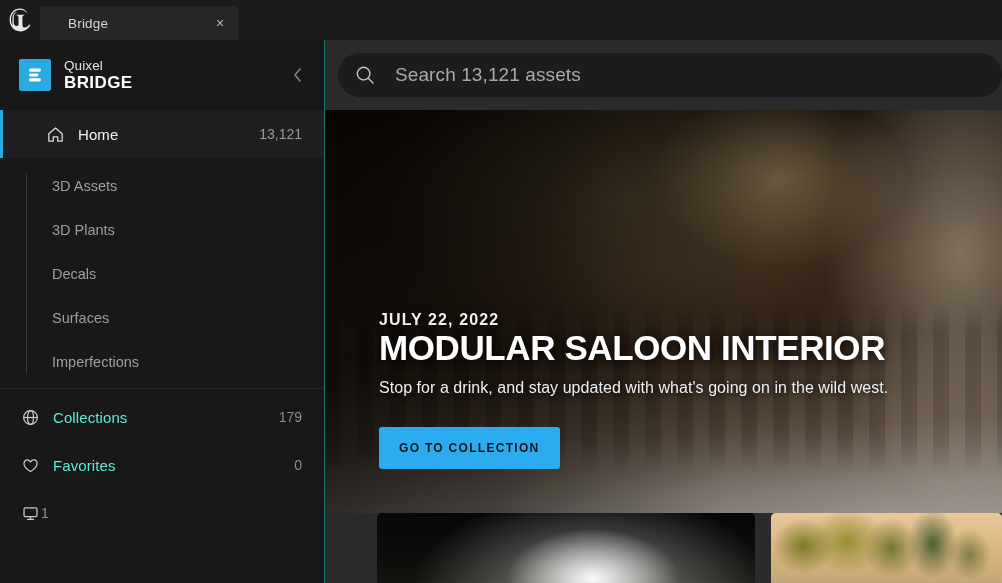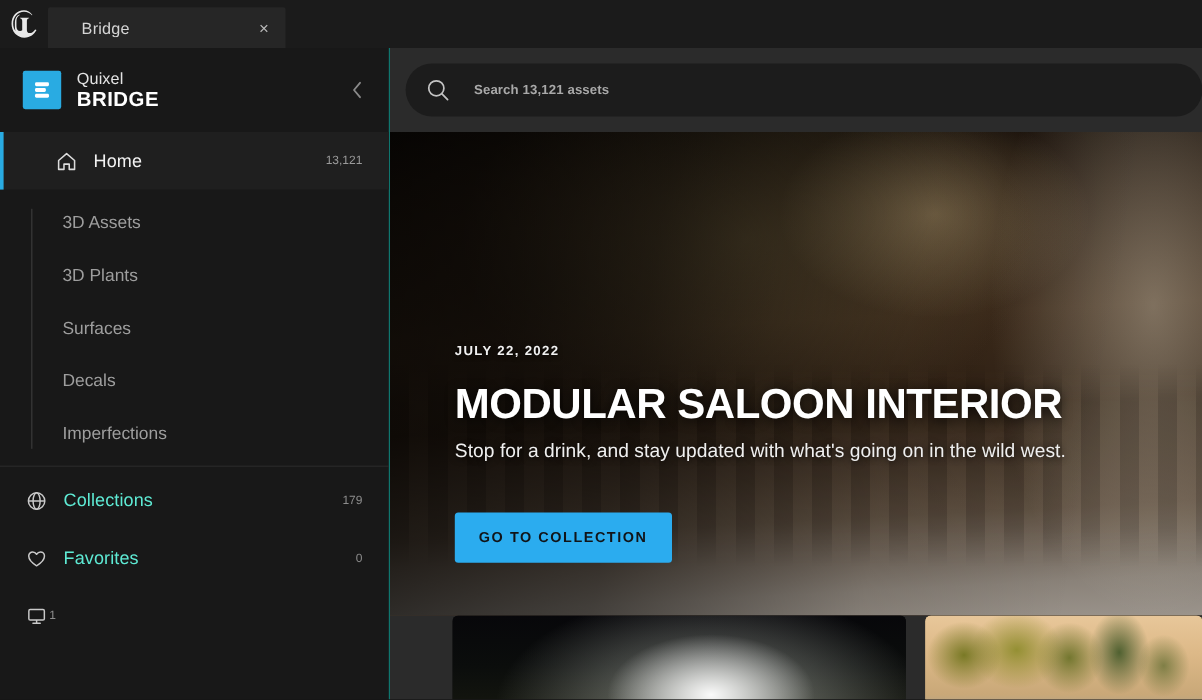--- a/index.html
+++ b/index.html
@@ -84,21 +84,21 @@
   .nav-ico {
     width: 22px; height: 22px; flex: 0 0 22px;
     display: flex; align-items: center; justify-content: center;
     color: #c9c9c9;
   }
   .nav-label {
     margin-left: 12px; flex: 1 1 auto;
     color: #5eead4; font-size: 15px; letter-spacing: .1px;
   }
   .nav-row.active .nav-label { color: #f2f2f2; }
-  .nav-count { color: #8d8d8d; font-size: 10px; }
+  .nav-count { color: #8d8d8d; font-size: 14px; }
   .nav-row.active .nav-count { color: #9a9a9a; }
 
   #subnav {
     position: relative;
     margin: 12px 0 10px 0;
     padding-left: 26px;
   }
   #subnav::before {
     content: ""; position: absolute; left: 26px; top: 4px; bottom: 4px;
     width: 1px; background: #3a3a3a;
@@ -125,55 +125,55 @@
     height: 44px; background: #1c1c1c;
     border-radius: 22px;
     display: flex; align-items: center;
     padding-left: 16px;
     width: 100%;
   }
   #search-icon { width: 22px; height: 22px; flex: 0 0 22px; color: #bdbdbd; }
   #search-input {
     flex: 1 1 auto; height: 100%;
     background: transparent; border: none; outline: none;
-    color: #d8d8d8; font-family: "Liberation Sans", sans-serif; font-size: 11px;
-    padding-left: 19px; letter-spacing: .1px; font-weight: bold;
+    color: #d8d8d8; font-family: "Liberation Sans", sans-serif; font-size: 19px;
+    padding-left: 19px; letter-spacing: .1px;
   }
   #search-input::placeholder { color: #a9a9a9; }
 
   
   #hero {
     position: relative;
     height: 403px; width: 100%;
     overflow: hidden;
     background: #1a120b;
   }
   #hero-art { position: absolute; inset: 0; }
   #hero-scrim {
     position: absolute; inset: 0;
     background: linear-gradient(100deg, rgba(0,0,0,.72) 0%, rgba(0,0,0,.52) 32%, rgba(0,0,0,.10) 62%, rgba(0,0,0,0) 85%);
   }
   #hero-content {
     position: absolute; left: 54px; bottom: 44px; right: 40px;
   }
   #hero-date {
-    color: #f1f1f1; font-size: 11px; font-weight: bold; letter-spacing: 1.1px;
-    margin-bottom: 20px;
+    color: #f1f1f1; font-size: 16px; font-weight: bold; letter-spacing: 1.1px;
+    margin-bottom: 1px;
     text-shadow: 0 1px 4px rgba(0,0,0,.8);
   }
   #hero-title {
     color: #ffffff; font-size: 35px; font-weight: bold;
     letter-spacing: -0.4px; line-height: 1.02;
     margin-bottom: 13px;
     text-shadow: 0 2px 10px rgba(0,0,0,.75);
     white-space: nowrap;
   }
   #hero-sub {
     color: #efefef; font-size: 16px; letter-spacing: .05px;
-    margin-bottom: 41px;
+    margin-bottom: 30px;
     text-shadow: 0 1px 6px rgba(0,0,0,.85);
     white-space: nowrap;
   }
   #hero-cta {
     display: inline-flex; align-items: center; justify-content: center;
     height: 42px; padding: 0 20px;
     background: #2BACEF; color: #111418;
     font-size: 12px; font-weight: bold; letter-spacing: 1.3px;
     border: none; border-radius: 3px; cursor: pointer;
     font-family: "Liberation Sans", sans-serif;
@@ -279,22 +279,22 @@
           <path d="M3 9.2 L10 3.2 L17 9.2 V17 H12.3 V12.4 H7.7 V17 H3 Z" fill="none" stroke="#dcdcdc" stroke-width="1.35" stroke-linejoin="round"></path>
         </svg>
       </span>
       <span class="nav-label">Home</span>
       <span class="nav-count">13,121</span>
     </div>
 
     <div id="subnav">
       <div class="subnav-row">3D Assets</div>
       <div class="subnav-row">3D Plants</div>
+      <div class="subnav-row">Decals</div>
       <div class="subnav-row">Surfaces</div>
-      <div class="subnav-row">Decals</div>
       <div class="subnav-row">Imperfections</div>
     </div>
 
     <div class="nav-divider"></div>
 
     <div class="nav-row">
       <span class="nav-ico">
         <svg width="19" height="19" viewBox="0 0 20 20" aria-hidden="true">
           <circle cx="10" cy="10" r="7.2" fill="none" stroke="#c9c9c9" stroke-width="1.3"></circle>
           <ellipse cx="10" cy="10" rx="3.1" ry="7.2" fill="none" stroke="#c9c9c9" stroke-width="1.3"></ellipse>

